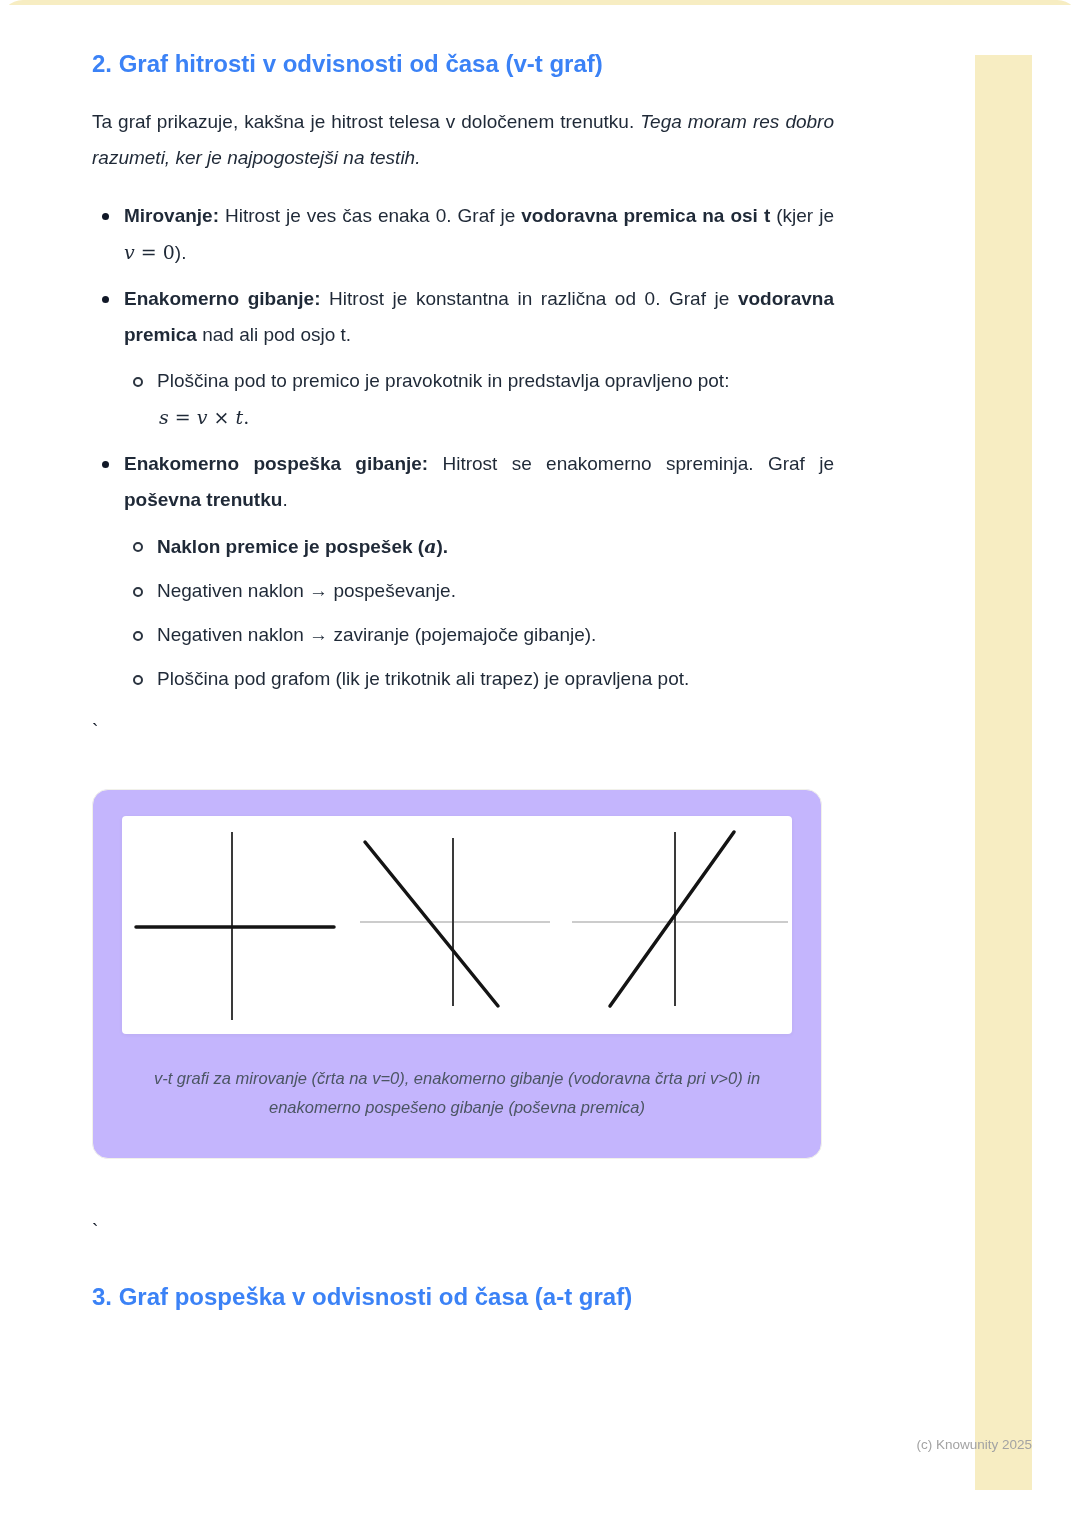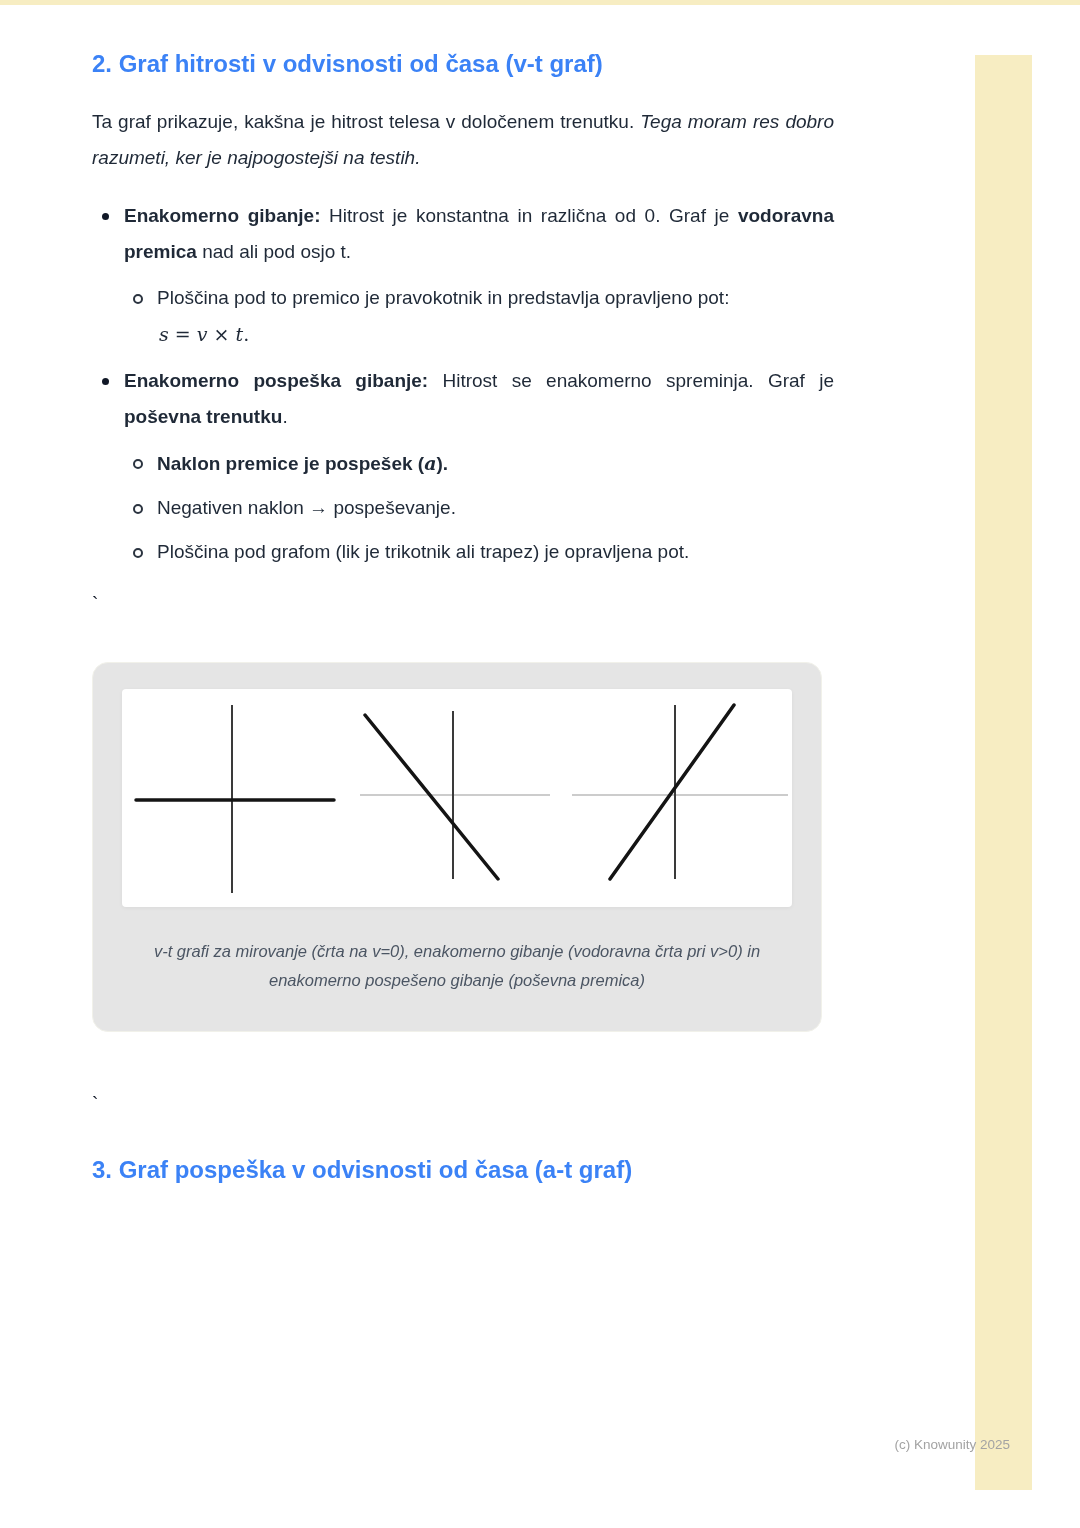--- a/index.html
+++ b/index.html
@@ -3,20 +3,21 @@
 <meta charset="utf-8">
 <style>
   html,body{margin:0;padding:0;background:#ffffff;}
   .page{
     position:relative;
     width:1080px;height:1528px;
     background:#ffffff;
     font-family:"Liberation Sans",sans-serif;
     color:#1f2937;
     overflow:hidden;
+    border-radius:23px;
   }
   .top-edge{position:absolute;top:0;left:0;width:1080px;height:5px;background:#f7edc2;}
   .right-stripe{position:absolute;top:55px;right:48px;width:57px;height:1435px;background:#f7edc2;}
 
   .content{position:absolute;left:92px;top:48px;width:742px;}
 
   .heading{
     font-size:24px;line-height:32px;font-weight:700;
     color:#3b82f6;margin:0 0 24px 0;
   }
@@ -40,55 +41,59 @@
   .seg-i{font-style:italic;}
   .seg-v{font-family:"DejaVu Serif",serif;font-style:italic;}
   .seg-vb{font-family:"DejaVu Serif",serif;font-style:italic;font-weight:700;}
   .seg-r{font-family:"DejaVu Serif",serif;}
 
   .tick{font-size:19px;line-height:36px;margin-top:16px;color:#111827;}
   .tick-2{margin-top:54px;}
 
   .figure-card{
     width:730px;margin-top:40px;
-    background:#e5e5e5;border:1px solid #f1f1ea;border-radius:16px;
+    background:#c4b5fd;border:1px solid #f1f1ea;border-radius:16px;
     padding:26px 0 36px 0;
     box-sizing:border-box;
   }
   .figure-image{
     width:670px;height:218px;margin:0 auto;
     background:#ffffff;border-radius:4px;
     box-shadow:0 1px 4px rgba(0,0,0,0.05);
   }
   .figure-image svg{display:block;}
   .figure-caption{
     max-width:640px;margin:30px auto 0 auto;
     text-align:center;font-style:italic;
     font-size:16.5px;line-height:29px;color:#4b5563;
   }
 
   .watermark{
-    position:absolute;top:1437px;right:70px;
+    position:absolute;top:1437px;right:48px;
     font-size:13.5px;color:#a3a3a3;z-index:5;
   }
 </style>
 </head>
 <body>
 
 <div class="page">
   <div class="top-edge"></div>
   <div class="right-stripe"></div>
 
   <div class="content">
 
     <h2 class="heading">2. Graf hitrosti v odvisnosti od časa (v-t graf)</h2>
 
     <p class="body"><span class="seg-n">Ta graf prikazuje, kakšna je hitrost telesa v določenem trenutku. </span><span class="seg-i">Tega moram res dobro razumeti, ker je najpogostejši na testih.</span></p>
 
     <ul class="l1">
+      <li>
+        <span class="mk1"></span>
+        <div class="txt"><span class="seg-b">Mirovanje:</span><span class="seg-n"> Hitrost je ves čas enaka 0. Graf je </span><span class="seg-b">vodoravna premica na osi t</span><span class="seg-n"> (kjer je </span><span class="seg-v">v</span><span class="seg-r"> = 0</span><span class="seg-n">).</span></div>
+      </li>
 
       <li>
         <span class="mk1"></span>
         <div class="txt"><span class="seg-b">Enakomerno gibanje:</span><span class="seg-n"> Hitrost je konstantna in različna od 0. Graf je </span><span class="seg-b">vodoravna premica</span><span class="seg-n"> nad ali pod osjo t.</span></div>
         <ul class="l2">
           <li>
             <span class="mk2"></span>
             <div class="txt"><span class="seg-n">Ploščina pod to premico je pravokotnik in predstavlja opravljeno pot:</span></div>
             <div class="txt math-line"><span class="seg-v">s</span><span class="seg-r"> = </span><span class="seg-v">v</span><span class="seg-r"> × </span><span class="seg-v">t</span><span class="seg-r">.</span></div>
           </li>
@@ -99,20 +104,24 @@
         <span class="mk1"></span>
         <div class="txt"><span class="seg-b">Enakomerno pospeška gibanje:</span><span class="seg-n"> Hitrost se enakomerno spreminja. Graf je </span><span class="seg-b">poševna trenutku</span><span class="seg-n">.</span></div>
         <ul class="l2">
           <li>
             <span class="mk2"></span>
             <div class="txt"><span class="seg-b">Naklon premice je pospešek (</span><span class="seg-vb">a</span><span class="seg-b">).</span></div>
           </li>
           <li>
             <span class="mk2"></span>
             <div class="txt"><span class="seg-n">Negativen naklon → pospeševanje.</span></div>
+          </li>
+          <li>
+            <span class="mk2"></span>
+            <div class="txt"><span class="seg-n">Negativen naklon → zaviranje (pojemajoče gibanje).</span></div>
           </li>
           <li>
             <span class="mk2"></span>
             <div class="txt"><span class="seg-n">Ploščina pod grafom (lik je trikotnik ali trapez) je opravljena pot.</span></div>
           </li>
         </ul>
       </li>
     </ul>
 
     <div class="tick">`</div>

